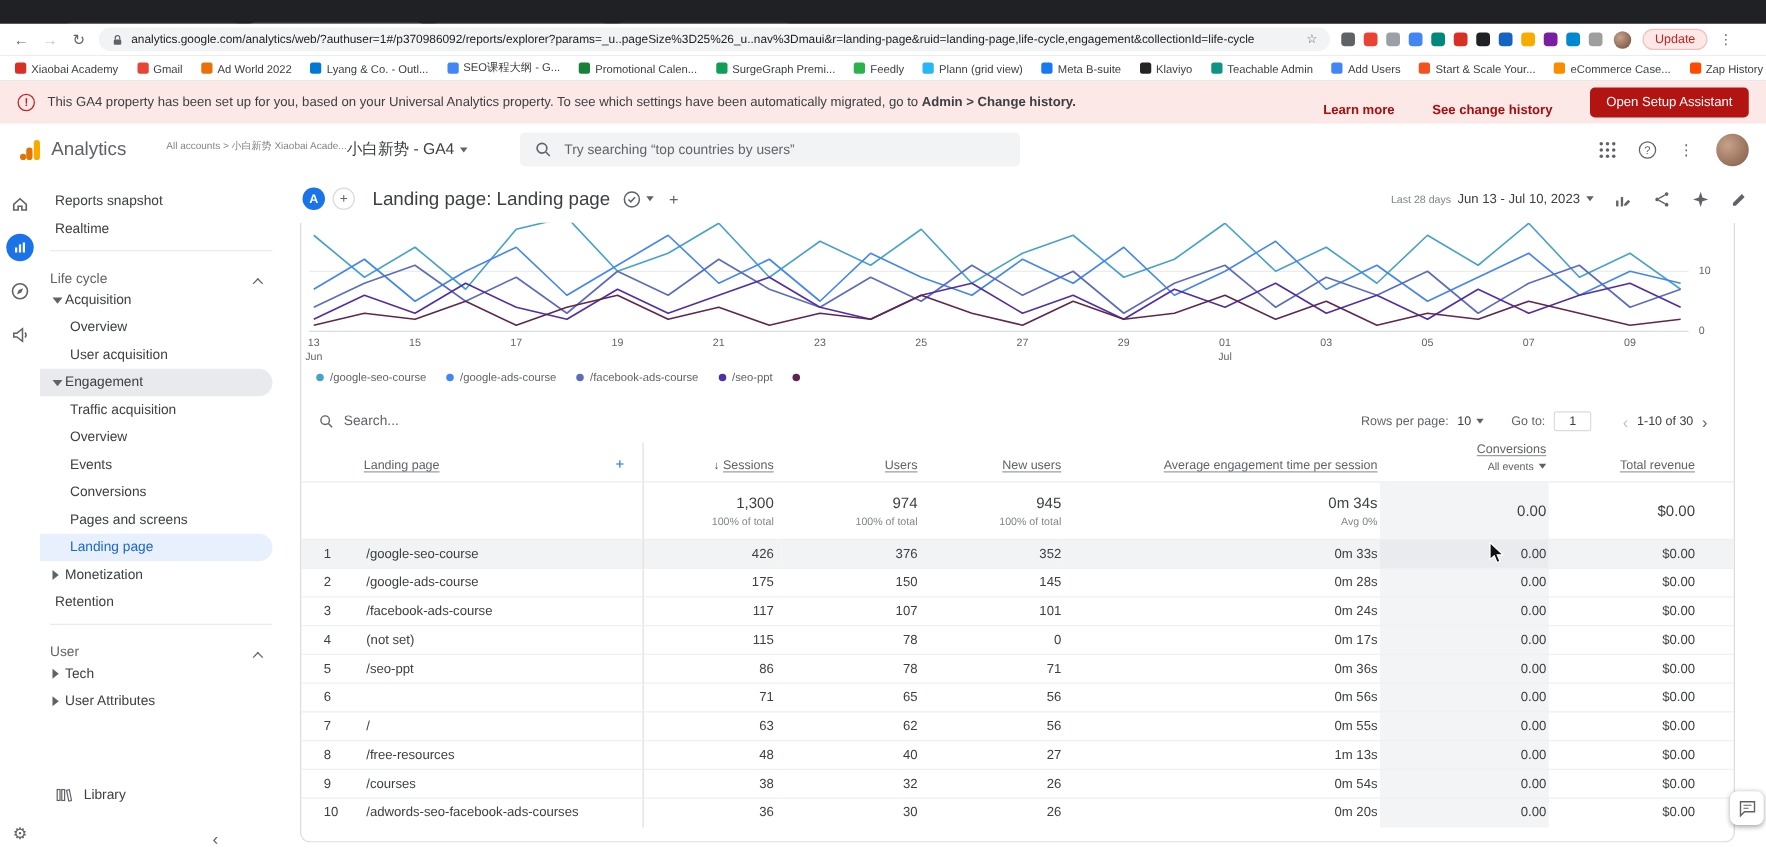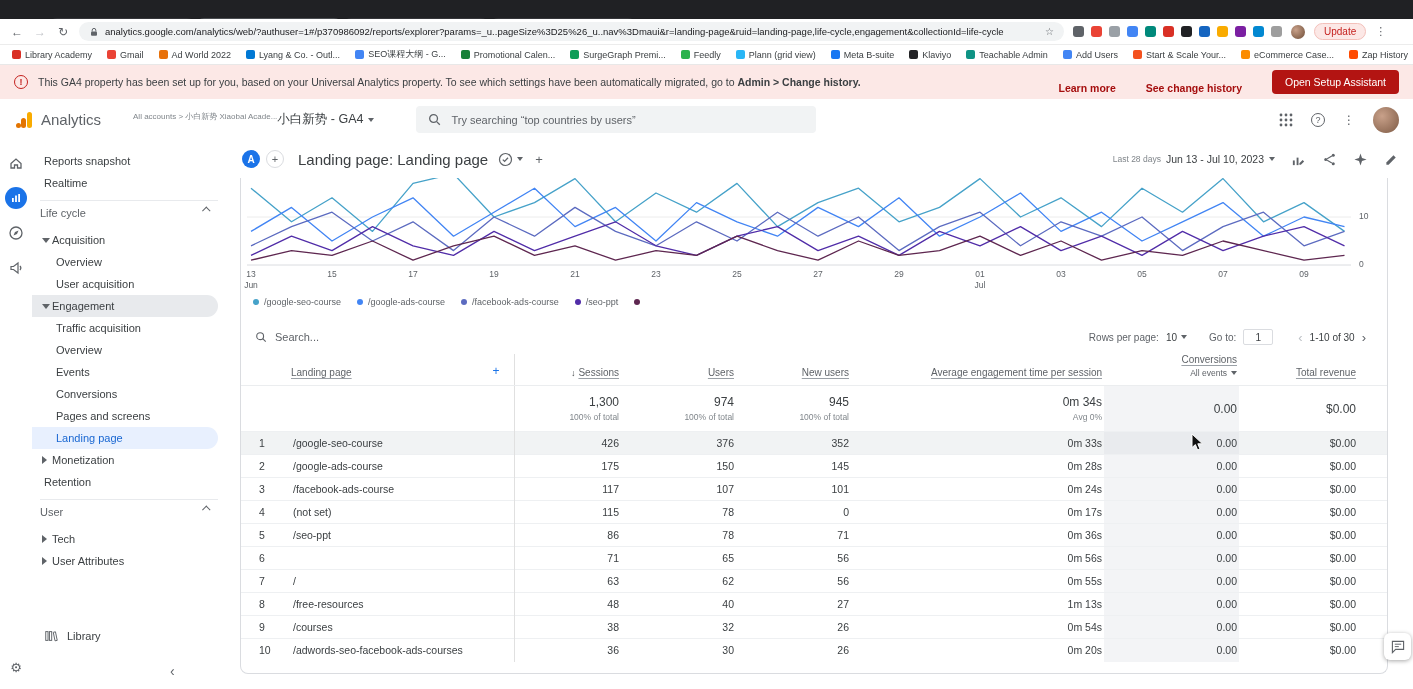--- a/index.html
+++ b/index.html
@@ -63,21 +63,21 @@
   .ric{width:22px;height:22px;display:flex;align-items:center;justify-content:center;color:#5f6368;}
   .active-circle{width:22px;height:22px;border-radius:50%;background:#1a73e8;display:flex;align-items:center;justify-content:center;}
   .rail-gear{position:absolute;left:0;bottom:14px;width:32px;text-align:center;color:#5f6368;font-size:13px;}
 
   
   .sidenav{position:absolute;left:32px;top:140px;width:196px;height:549px;background:#fff;padding-top:10px;font-size:11px;color:#3c4043;}
   .sn-item{height:22px;display:flex;align-items:center;position:relative;}
   .ind1{padding-left:12px;}
   .ind1e{padding-left:20px;}
   .ind2{padding-left:24px;}
-  .sn-sec{height:22px;display:flex;align-items:flex-start;padding-left:8px;color:#5f6368;}
+  .sn-sec{height:22px;display:flex;align-items:flex-end;padding-left:8px;color:#5f6368;}
   .sn-sec .chev{margin-left:auto;margin-right:18px;width:6px;height:6px;border-left:1.5px solid #5f6368;border-top:1.5px solid #5f6368;transform:rotate(45deg) translateY(1px);}
   .sn-div{height:1px;background:#e8eaed;margin:6px 10px 6px 8px;}
   .sn-item.sel{background:#e8f0fe;color:#1967d2;border-radius:0 14px 14px 0;margin-right:10px;}
   .sn-item.hl{background:#e8eaed;border-radius:0 14px 14px 0;margin-right:10px;}
   .tri{position:absolute;left:10px;width:0;height:0;}
   .tri.down{border-left:4px solid transparent;border-right:4px solid transparent;border-top:5px solid #5f6368;}
   .tri.right{border-top:4px solid transparent;border-bottom:4px solid transparent;border-left:5px solid #5f6368;}
   .sn-lib{position:absolute;left:0;bottom:46px;display:flex;align-items:center;gap:9px;padding-left:12px;color:#3c4043;}
   .sn-collapse{position:absolute;left:138px;bottom:10px;color:#5f6368;font-size:14px;}
 
@@ -209,21 +209,21 @@
     <span class="avatar-sm"></span>
     <span class="update-pill">
         <span>Update</span>
       </span>
     <span class="more-v">⋮</span>
   </div>
 
   <div class="bookmarks">
       <span class="bm">
         <i style="background: rgb(217, 48, 37);"></i>
-        <span>Library Academy</span>
+        <span>Xiaobai Academy</span>
       </span>
       <span class="bm">
         <i style="background: rgb(234, 67, 53);"></i>
         <span>Gmail</span>
       </span>
       <span class="bm">
         <i style="background: rgb(232, 113, 10);"></i>
         <span>Ad World 2022</span>
       </span>
       <span class="bm">

